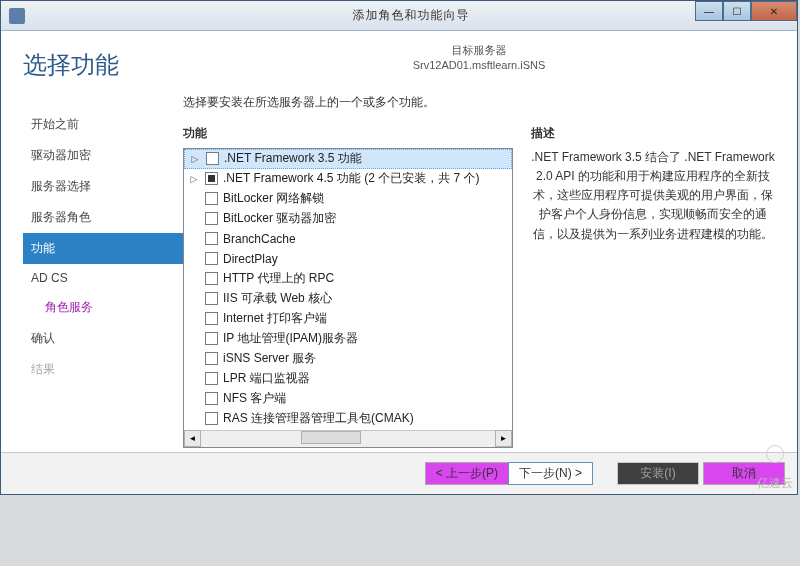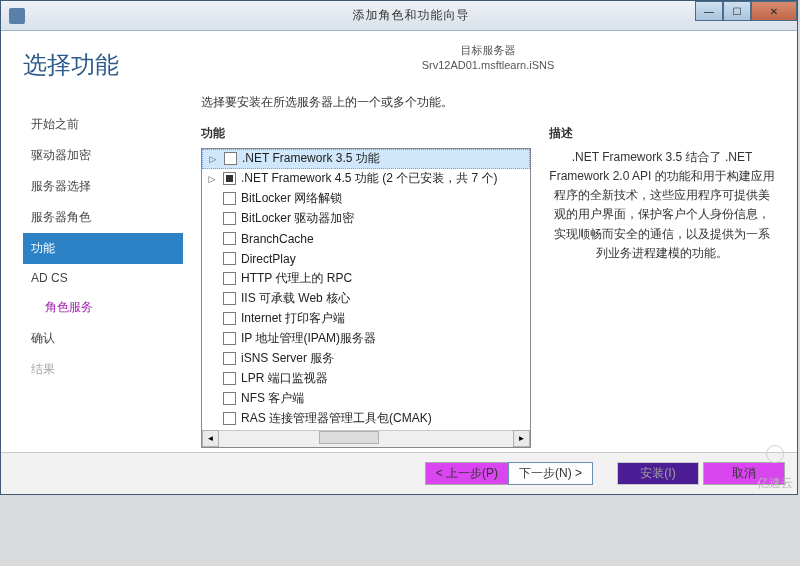--- a/index.html
+++ b/index.html
@@ -4,21 +4,21 @@
 <style>
 * { box-sizing: border-box; margin: 0; padding: 0; font-family: "Microsoft YaHei", "Segoe UI", sans-serif; }
 body { background: #d9dadb; width: 800px; height: 566px; overflow: hidden; }
 .window { width: 798px; height: 495px; border: 1px solid #3c5a78; background: #fff; position: relative; }
 .titlebar { height: 30px; background: linear-gradient(#eef2f6, #d9e1ea); border-bottom: 1px solid #9fb6cc; display: flex; align-items: center; position: relative; }
 .title-icon { width: 16px; height: 16px; margin-left: 8px; background: #5a7fa8; border-radius: 2px; }
 .title-text { flex: 1; text-align: center; font-size: 12px; color: #333; letter-spacing: 1px; }
 .winbtns { display: flex; height: 20px; position: absolute; right: 0; top: 0; }
 .winbtn { width: 28px; height: 20px; border: 1px solid #4a6b8a; background: linear-gradient(#cfe0ef,#a8c4dc); display: flex; align-items: center; justify-content: center; font-size: 10px; color: #222; }
 .winbtn.close { background: linear-gradient(#d98b6e,#c0674a); width: 46px; }
-.content { display: flex; height: 490px; padding: 18px 22px 0 22px; gap: 18px; }
+.content { display: flex; height: 490px; padding: 18px 22px 0 22px; }
 .leftcol { width: 160px; }
 .page-title { font-size: 24px; color: #2d5b8b; font-weight: 300; margin-bottom: 28px; }
 .steps { font-size: 12px; }
 .step { padding: 7px 8px; color: #444; cursor: pointer; }
 .step.active { background: #2d82c6; color: #fff; }
 .step.sub { padding-left: 22px; color: #a21caf; }
 .step.disabled { color: #a6a6a6; }
 .maincol { flex: 1; display: flex; flex-direction: column; }
 .target { text-align: center; font-size: 11px; color: #555; line-height: 1.4; margin-top: -6px; margin-bottom: 20px; }
 .instr { font-size: 12px; color: #333; margin-bottom: 14px; }
@@ -35,21 +35,21 @@
 .chk.indeterminate::after { content: ""; position: absolute; left: 2px; top: 2px; right: 2px; bottom: 2px; background: #333; }
 .tree-label { color: #222; }
 .hscroll { height: 17px; border-top: 1px solid #c8c8c8; background: #efefef; display: flex; align-items: center; }
 .hscroll .arrow { width: 17px; height: 17px; border: 1px solid #b0b0b0; background: #eaeaea; display: flex; align-items: center; justify-content: center; font-size: 8px; }
 .hscroll .track { flex: 1; position: relative; height: 17px; }
 .hscroll .thumb { position: absolute; top: 1px; left: 100px; width: 60px; height: 13px; border: 1px solid #b0b0b0; background: #dcdcdc; }
 .desc-text { font-size: 12px; color: #333; line-height: 1.6; text-align: center; }
 .footer { position: absolute; bottom: 0; left: 0; right: 0; height: 42px; border-top: 1px solid #c8c8c8; background: #f2f2f2; display: flex; align-items: center; justify-content: flex-end; padding-right: 12px; gap: 4px; }
 .btn { height: 23px; min-width: 82px; border: 1px solid #aaa; background: #d946ef; font-size: 12px; color: #333; padding: 0 10px; cursor: pointer; }
 .btn.primary { border: 1px solid #6a8fb5; background: #fdfdfd; }
-.btn.disabled { color: #a0a0a0; border-color: #c8c8c8; background: #4c1d95; }
+.btn.disabled { color: #a0a0a0; border-color: #c8c8c8; background: #404040; }
 .btn-group { display: flex; gap: 0; margin-right: 20px; }
 .btn-group .btn:first-child { border-right: none; }
 .watermark { position: absolute; right: 4px; bottom: 2px; font-size: 12px; color: #b6b6b6; display: flex; align-items: center; gap: 12px; flex-direction: column; }
 .watermark .dot { width: 18px; height: 18px; border: 1px solid #cfcfcf; border-radius: 50%; }
 </style>
 </head>
 <body>
 
 <div class="window">
   <div class="titlebar">

